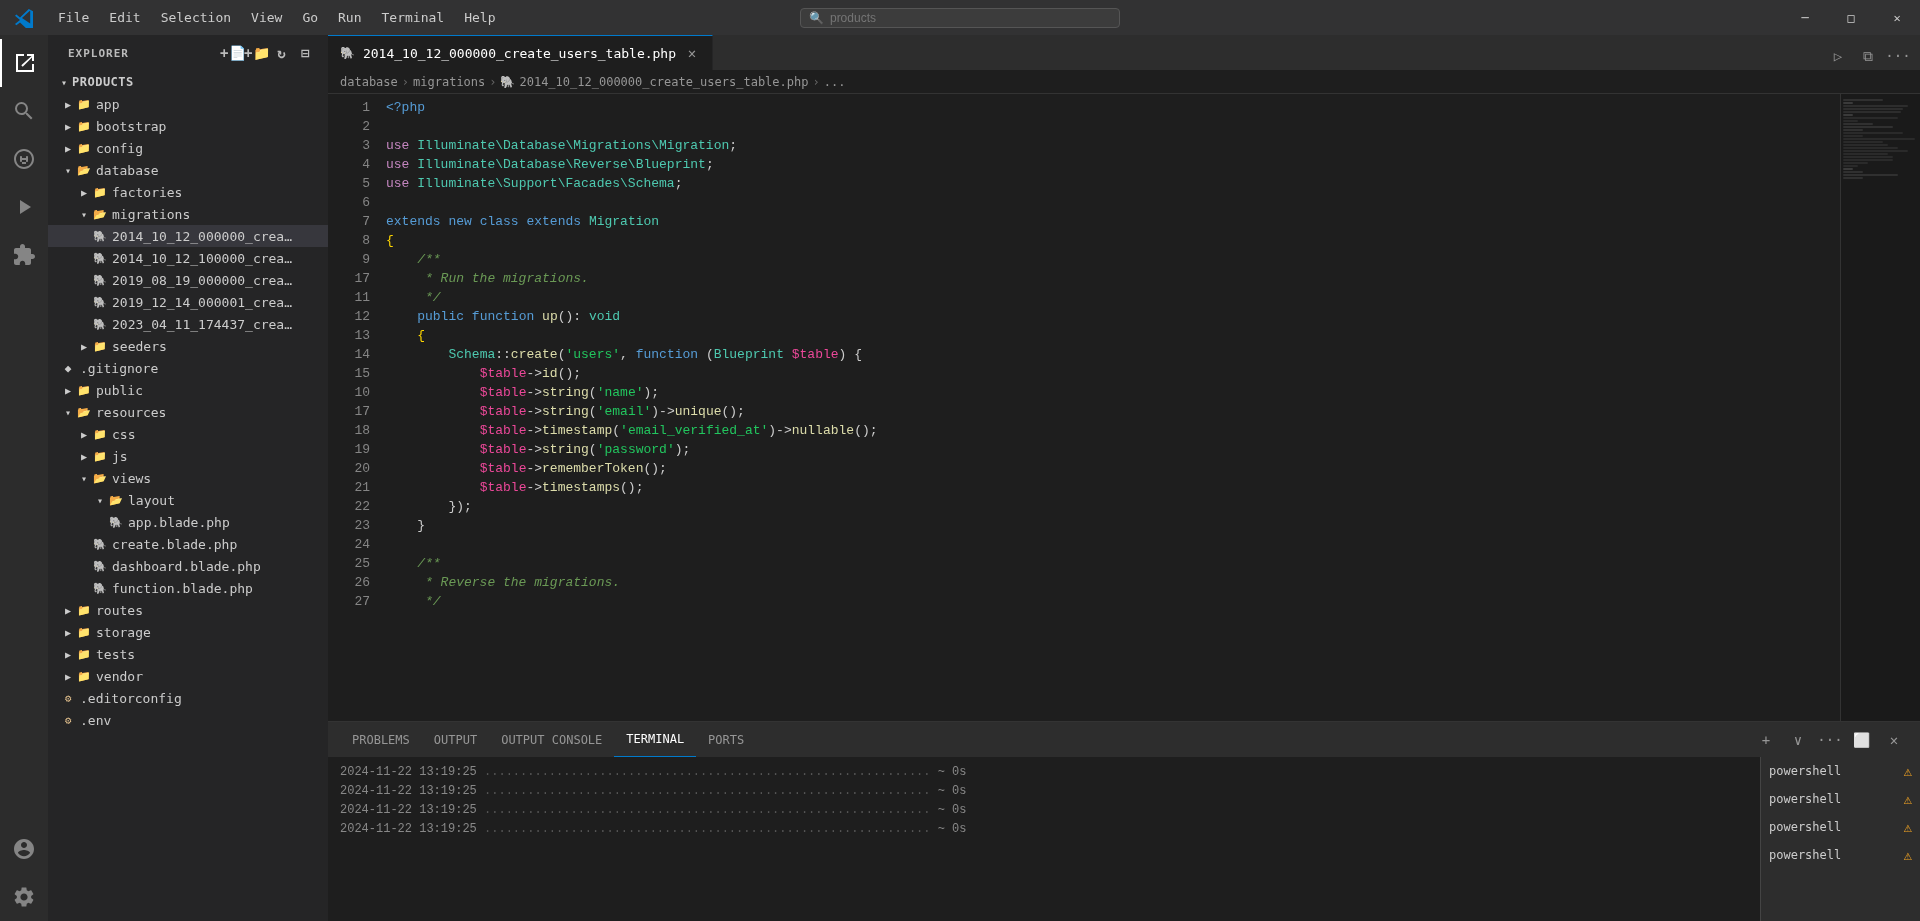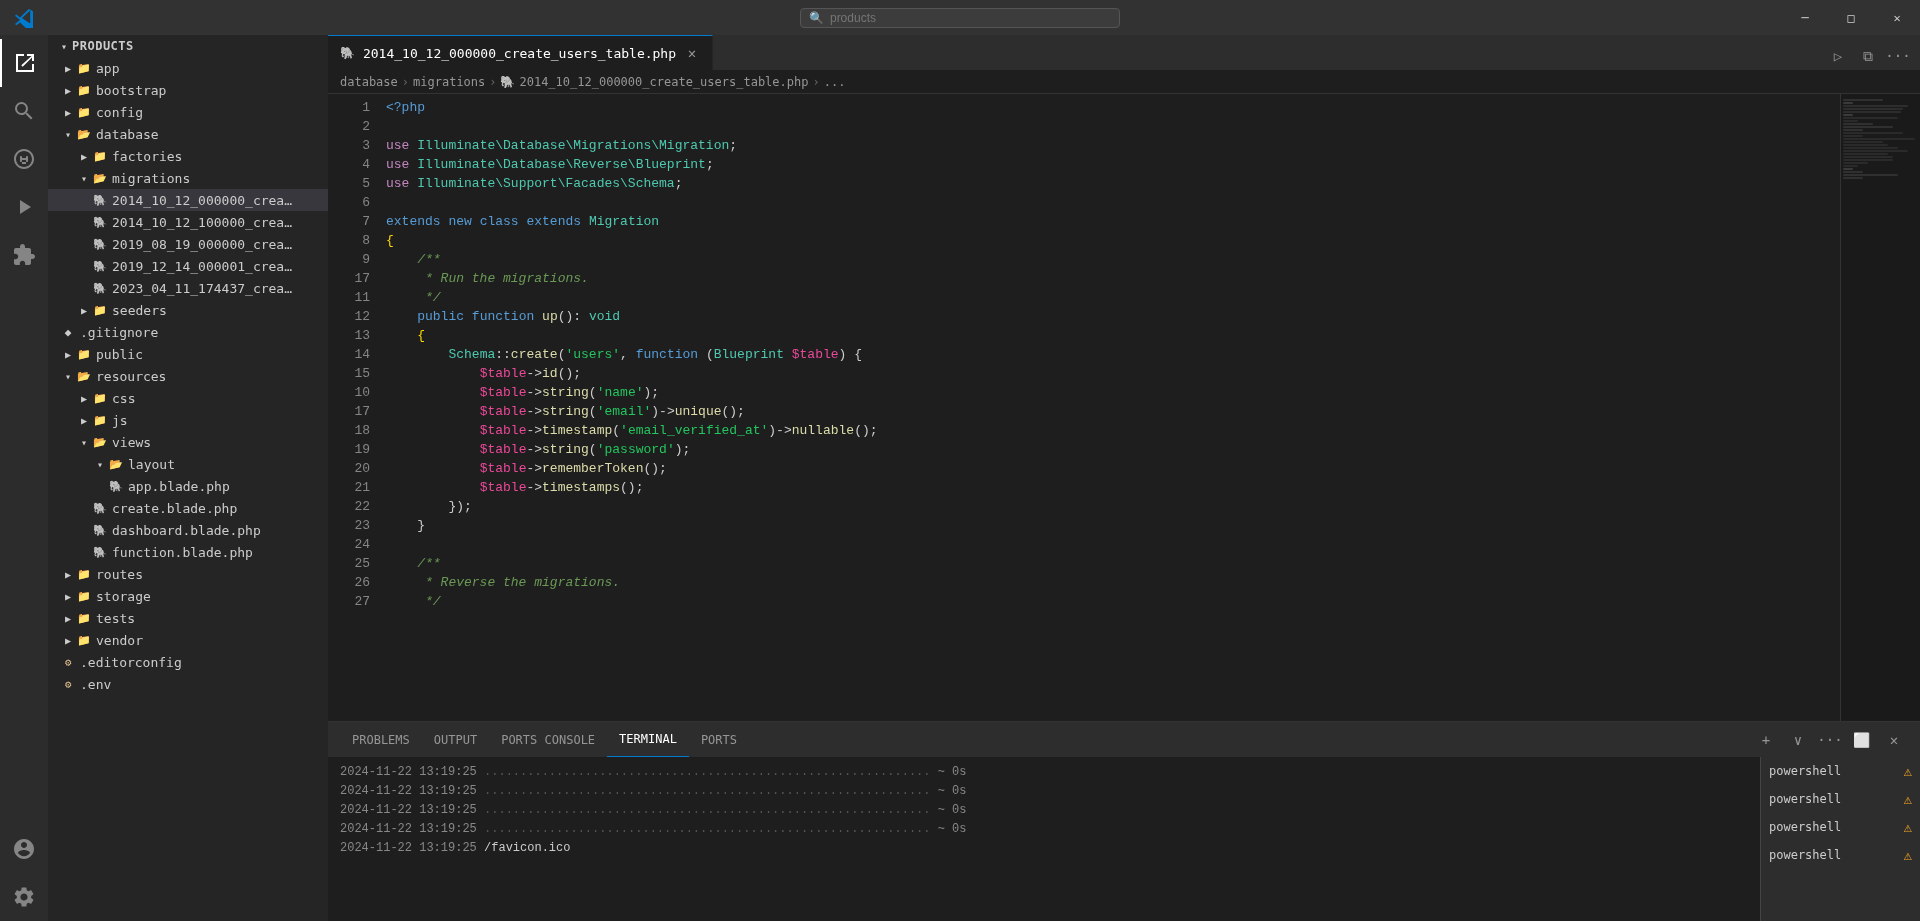--- a/index.html
+++ b/index.html
@@ -456,20 +456,30 @@
   </style>
 </head>
 <body>
 
 <div id="title-bar">
   <div class="vscode-logo">
     <svg width="20" height="20" viewBox="0 0 100 100" fill="none">
       <path d="M74 5L30 47 12 33 5 39l25 21L5 80l7 6 18-14 44 42 21-11V16L74 5zm7 73L40 50l41-37v74z" fill="#007acc"></path>
     </svg>
   </div>
+  <div id="menu-bar">
+    <div class="menu-item">File</div>
+    <div class="menu-item">Edit</div>
+    <div class="menu-item">Selection</div>
+    <div class="menu-item">View</div>
+    <div class="menu-item">Go</div>
+    <div class="menu-item">Run</div>
+    <div class="menu-item">Terminal</div>
+    <div class="menu-item">Help</div>
+  </div>
   <div id="search-bar">
     <span style="color:#888">🔍</span>
     <input type="text" placeholder="products" style="">
   </div>
   <div id="window-controls">
     <div class="win-btn">─</div>
     <div class="win-btn">□</div>
     <div class="win-btn close">✕</div>
   </div>
 </div>
@@ -509,20 +519,29 @@
         </svg>
     </div>
     <div class="activity-item">
       <svg viewBox="0 0 24 24">
           <path d="M19.14 12.94c.04-.3.06-.61.06-.94 0-.32-.02-.64-.07-.94l2.03-1.58c.18-.14.23-.41.12-.61l-1.92-3.32c-.12-.22-.37-.29-.59-.22l-2.39.96c-.5-.38-1.03-.7-1.62-.94l-.36-2.54c-.04-.24-.24-.41-.48-.41h-3.84c-.24 0-.43.17-.47.41l-.36 2.54c-.59.24-1.13.57-1.62.94l-2.39-.96c-.22-.08-.47 0-.59.22L2.74 8.87c-.12.21-.08.47.12.61l2.03 1.58c-.05.3-.09.63-.09.94s.02.64.07.94l-2.03 1.58c-.18.14-.23.41-.12.61l1.92 3.32c.12.22.37.29.59.22l2.39-.96c.5.38 1.03.7 1.62.94l.36 2.54c.05.24.24.41.48.41h3.84c.24 0 .44-.17.47-.41l.36-2.54c.59-.24 1.13-.56 1.62-.94l2.39.96c.22.08.47 0 .59-.22l1.92-3.32c.12-.22.07-.47-.12-.61l-2.01-1.58zM12 15.6c-1.98 0-3.6-1.62-3.6-3.6s1.62-3.6 3.6-3.6 3.6 1.62 3.6 3.6-1.62 3.6-3.6 3.6z"></path>
         </svg>
     </div>
   </div>
 
   <div id="sidebar">
+    <div id="sidebar-header">
+      <span>EXPLORER</span>
+      <div id="sidebar-header-actions">
+        <div class="sidebar-header-icon" title="New File">+📄</div>
+        <div class="sidebar-header-icon" title="New Folder">+📁</div>
+        <div class="sidebar-header-icon" title="Refresh">↻</div>
+        <div class="sidebar-header-icon" title="Collapse">⊟</div>
+      </div>
+    </div>
 
     <div class="tree-item" style="padding-left:8px;">
       <span class="arrow">▾</span>
       <span class="item-label" style="font-weight:600;font-size:12px;letter-spacing:0.5px;">PRODUCTS</span>
     </div>
 
     <div id="file-tree">
 
       <div class="tree-item" style="padding-left:12px;">
         <span class="arrow">▶</span>
@@ -819,38 +838,37 @@
               <div class="ml" style="width:20px;color:#6a9955;opacity:0.7"></div>
             </div>
           </div>
         </div>
       </div>
 
       <div id="terminal-area">
         <div id="terminal-tabs">
           <div class="terminal-tab">PROBLEMS</div>
           <div class="terminal-tab">OUTPUT</div>
-          <div class="terminal-tab">PORTS CONSOLE</div>
+          <div class="terminal-tab">OUTPUT CONSOLE</div>
           <div class="terminal-tab active">TERMINAL</div>
           <div class="terminal-tab">PORTS</div>
           <div id="terminal-actions">
             <div class="term-action">+</div>
             <div class="term-action">∨</div>
             <div class="term-action">···</div>
             <div class="term-action">⬜</div>
             <div class="term-action">✕</div>
           </div>
         </div>
         <div style="display:flex;flex:1;overflow:hidden;">
           <div id="terminal-content">
             <div class="term-line"><span style="color:#888">2024-11-22 13:19:25</span> <span class="term-dots">.............................................................. </span><span style="color:#888"> ~ 0s</span></div>
             <div class="term-line"><span style="color:#888">2024-11-22 13:19:25</span> <span class="term-dots">.............................................................. </span><span style="color:#888"> ~ 0s</span></div>
             <div class="term-line"><span style="color:#888">2024-11-22 13:19:25</span> <span class="term-dots">.............................................................. </span><span style="color:#888"> ~ 0s</span></div>
             <div class="term-line"><span style="color:#888">2024-11-22 13:19:25</span> <span class="term-dots">.............................................................. </span><span style="color:#888"> ~ 0s</span></div>
-            <div class="term-line"><span style="color:#888">2024-11-22 13:19:25</span> <span> /favicon.ico</span></div>
           </div>
 
           <div id="terminal-side-panel">
             <div class="powershell-item">
               <span>powershell</span>
               <span class="ps-warning">⚠</span>
             </div>
             <div class="powershell-item">
               <span>powershell</span>
               <span class="ps-warning">⚠</span>

